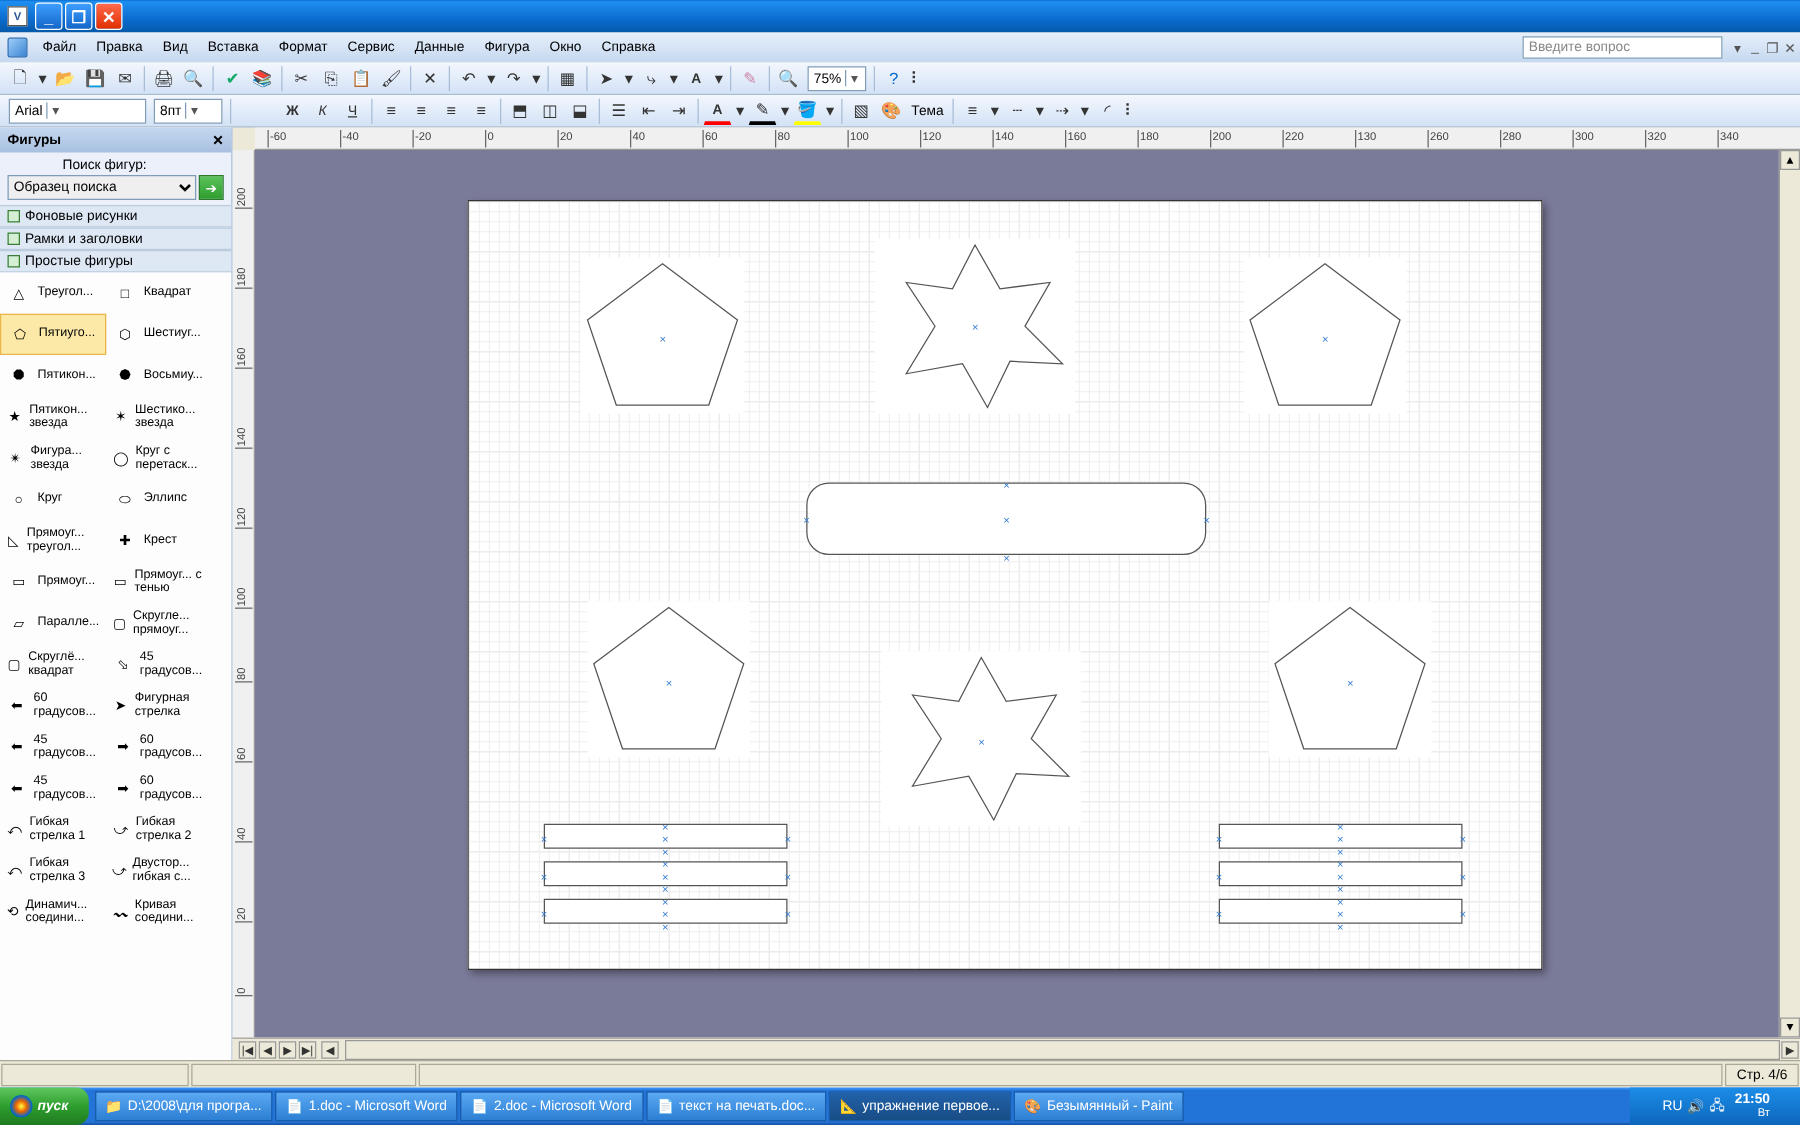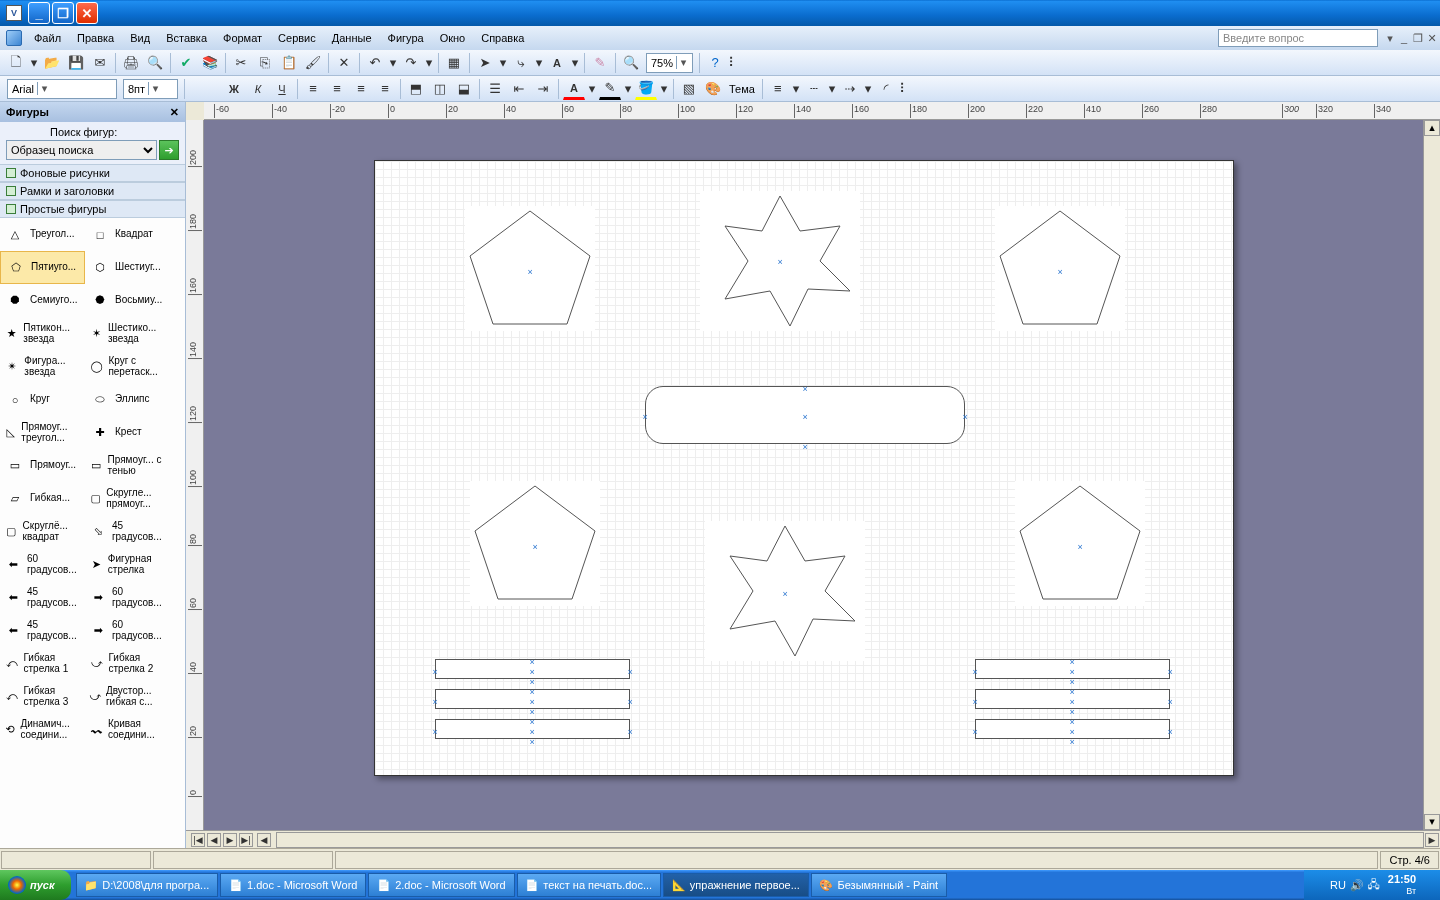--- a/index.html
+++ b/index.html
@@ -269,21 +269,21 @@
             <div class="shape-lbl">Пятиуго...</div>
           </div>
           <div class="shape-cell">
             <div class="shape-ico">⬡</div>
             <div class="shape-lbl">Шестиуг...</div>
           </div>
         </div>
         <div class="shape-row">
           <div class="shape-cell">
             <div class="shape-ico">⯃</div>
-            <div class="shape-lbl">Семиуго...</div>
+            <div class="shape-lbl">Пятикон...</div>
           </div>
           <div class="shape-cell">
             <div class="shape-ico">⯄</div>
             <div class="shape-lbl">Восьмиу...</div>
           </div>
         </div>
         <div class="shape-row">
           <div class="shape-cell">
             <div class="shape-ico">★</div>
             <div class="shape-lbl">Пятикон... звезда</div>
@@ -329,21 +329,21 @@
             <div class="shape-lbl">Прямоуг...</div>
           </div>
           <div class="shape-cell">
             <div class="shape-ico">▭</div>
             <div class="shape-lbl">Прямоуг... с тенью</div>
           </div>
         </div>
         <div class="shape-row">
           <div class="shape-cell">
             <div class="shape-ico">▱</div>
-            <div class="shape-lbl">Гибкая...</div>
+            <div class="shape-lbl">Паралле...</div>
           </div>
           <div class="shape-cell">
             <div class="shape-ico">▢</div>
             <div class="shape-lbl">Скругле... прямоуг...</div>
           </div>
         </div>
         <div class="shape-row">
           <div class="shape-cell">
             <div class="shape-ico">▢</div>
             <div class="shape-lbl">Скруглё... квадрат</div>
@@ -426,24 +426,24 @@
         <div class="tick tick-h" style="left: 300px;">40</div>
         <div class="tick tick-h" style="left: 358px;">60</div>
         <div class="tick tick-h" style="left: 416px;">80</div>
         <div class="tick tick-h" style="left: 474px;">100</div>
         <div class="tick tick-h" style="left: 532px;">120</div>
         <div class="tick tick-h" style="left: 590px;">140</div>
         <div class="tick tick-h" style="left: 648px;">160</div>
         <div class="tick tick-h" style="left: 706px;">180</div>
         <div class="tick tick-h" style="left: 764px;">200</div>
         <div class="tick tick-h" style="left: 822px;">220</div>
-        <div class="tick tick-h" style="left: 880px;">410</div>
+        <div class="tick tick-h" style="left: 880px;">130</div>
         <div class="tick tick-h" style="left: 938px;">260</div>
         <div class="tick tick-h" style="left: 996px;">280</div>
-        <div class="tick tick-h" style="left: 1078px; font-style: italic;">300</div>
+        <div class="tick tick-h" style="left: 1054px;">300</div>
         <div class="tick tick-h" style="left: 1112px;">320</div>
         <div class="tick tick-h" style="left: 1170px;">340</div>
       </div>
     <div class="canvas-body">
       <div class="ruler-v" id="ruler-v">
           <div class="tick tick-v" style="top: 30px;">200</div>
           <div class="tick tick-v" style="top: 94px;">180</div>
           <div class="tick tick-v" style="top: 158px;">160</div>
           <div class="tick tick-v" style="top: 222px;">140</div>
           <div class="tick tick-v" style="top: 286px;">120</div>

